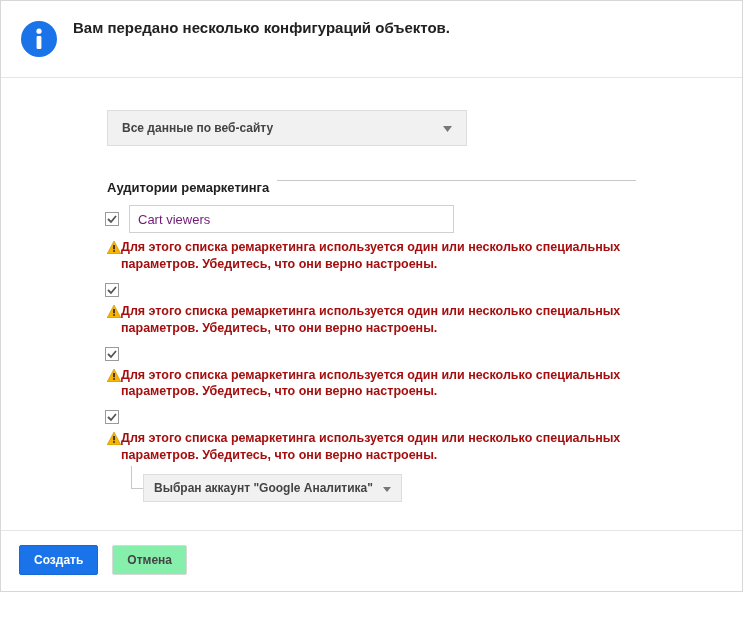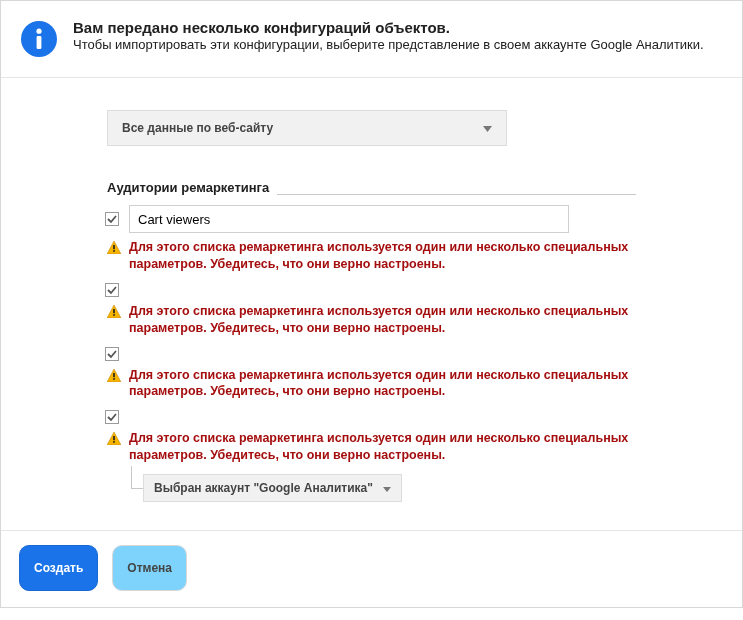--- a/index.html
+++ b/index.html
@@ -36,51 +36,51 @@
       justify-content: center;
       margin-top: 2px;
     }
     .info-icon-wrap svg {
       fill: #fff;
     }
     .header-text h2 {
       font-size: 15px;
       font-weight: bold;
       color: #212121;
-      margin-bottom: 0;
+      margin-bottom: 16px;
     }
     .header-text p {
       font-size: 13px;
       color: #212121;
       line-height: 1.35;
     }
     .body {
       padding: 32px 106px 28px 106px;
     }
     .view-select {
       background: #f1f1f1;
       border: 1px solid #dcdcdc;
       height: 36px;
-      width: 400px;
+      width: 360px;
       display: flex;
       align-items: center;
       justify-content: space-between;
       padding: 0 14px;
       font-size: 12px;
       font-weight: bold;
       color: #444;
       cursor: pointer;
       margin-bottom: 34px;
     }
     .view-select .chev {
       color: #777;
     }
     .section-title-row {
       display: flex;
-      align-items: flex-end;
+      align-items: flex-start;
       margin-bottom: 10px;
     }
     .section-title {
       font-size: 13px;
       font-weight: bold;
       color: #212121;
       padding-right: 8px;
       white-space: nowrap;
     }
     .section-line {
@@ -106,30 +106,29 @@
       cursor: pointer;
     }
     .checkbox svg {
       width: 14px;
       height: 14px;
       display: block;
     }
     .aud-input {
       border: 1px solid #d0d0d0;
       height: 28px;
-      width: 440px;
+      width: 325px;
       padding: 0 8px;
       font-size: 13px;
-      color: #000000;
+      color: #701a75;
       background: #fff;
     }
     .warning-row {
       display: flex;
       align-items: flex-start;
-      gap: 8px;
       margin: 4px 0 10px 0;
       padding-left: 0;
     }
     .warn-icon {
       flex-shrink: 0;
       margin-top: 2px;
     }
     .warn-text {
       font-size: 12.5px;
       font-weight: bold;
@@ -179,37 +178,37 @@
       color: #444;
       cursor: pointer;
     }
     .footer {
       border-top: 1px solid #e5e5e5;
       padding: 14px 18px 16px 18px;
       display: flex;
       gap: 14px;
     }
     .btn {
-      height: 46px;
+      height: 30px;
       padding: 0 14px;
       font-size: 12px;
       font-weight: bold;
       border: 1px solid transparent;
       cursor: pointer;
       display: inline-flex;
       align-items: center;
-      border-radius: 10px;
+      border-radius: 2px;
     }
     .btn-primary {
       background: #1a73e8;
       color: #fff;
       border-color: #1969d4;
     }
     .btn-secondary {
-      background: #7dd3fc;
+      background: #86efac;
       color: #444;
       border-color: #d8d8d8;
     }
     .chev-small {
       font-size: 10px;
       color: #777;
     }
   </style>
 </head>
 <body>
@@ -218,21 +217,20 @@
 
   <div class="header">
     <div class="info-icon-wrap">
       <svg width="12" height="22" viewBox="0 0 12 22">
         <circle cx="6" cy="3.2" r="2.6"></circle>
         <rect x="3.6" y="8" width="4.8" height="13" rx="1.2"></rect>
       </svg>
     </div>
     <div class="header-text">
       <h2>Вам передано несколько конфигураций объектов.</h2>
-      <p>Чтобы импортировать эти конфигурации, выберите представление в своем аккаунте Google Аналитики.</p>
     </div>
   </div>
 
   <div class="body">
 
     <div class="view-select">
       <span>Все данные по веб-сайту</span>
       <span class="chev">
         <svg width="9" height="6" viewBox="0 0 9 6">
             <path d="M0 0 L9 0 L4.5 6 Z" fill="#777"></path>

